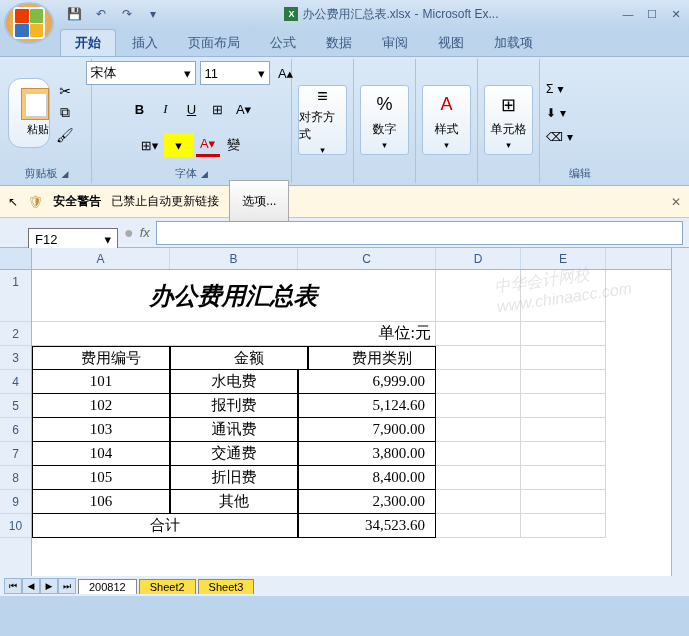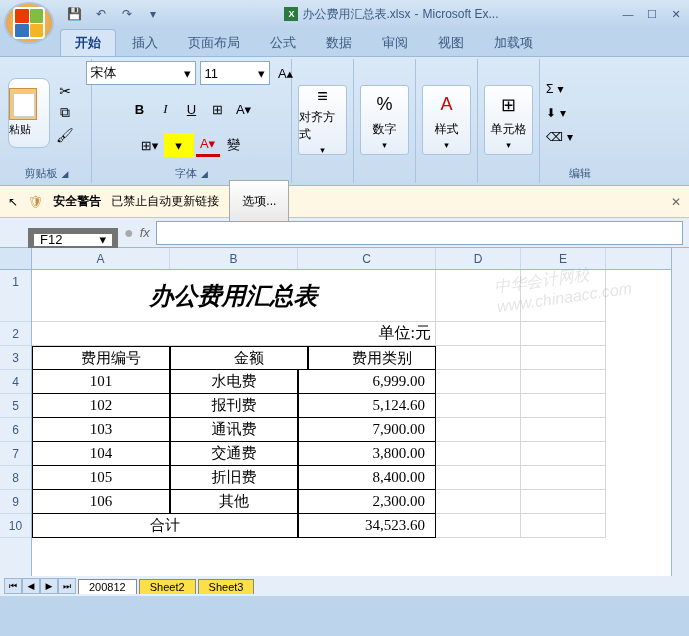--- a/index.html
+++ b/index.html
@@ -17,21 +17,21 @@
     .wincontrols span { width: 18px; height: 18px; display: flex; align-items: center; justify-content: center; font-size: 11px; color: #3b5a82; cursor: pointer; }
     
     .tabs { height: 28px; display: flex; padding-left: 60px; align-items: flex-end; gap: 2px; }
     .tab { padding: 4px 14px; font-size: 13px; color: #3b5a82; border-radius: 4px 4px 0 0; cursor: pointer; }
     .tab.active { background: #d6e5f5; border: 1px solid #9cb8d6; border-bottom: none; color: #15428b; font-weight: bold; }
     
     .ribbon { height: 130px; background: linear-gradient(#dae9f7, #c7dbef); border-top: 1px solid #9cb8d6; border-bottom: 1px solid #9cb8d6; display: flex; padding: 2px; }
     .group { border-right: 1px solid #a9c4e0; padding: 2px 6px; display: flex; flex-direction: column; justify-content: space-between; }
     .group-label { font-size: 11px; color: #3b5a82; text-align: center; padding-top: 2px; display: flex; align-items: center; justify-content: center; gap: 4px; }
     .group-content { flex: 1; display: flex; align-items: center; gap: 4px; }
-    .clipboard-paste { width: 42px; height: 70px; background: linear-gradient(#fefefe, #e6eff9); border: 1px solid #a9c4e0; border-radius: 8px; display: flex; flex-direction: column; align-items: flex-start; justify-content: center; gap: 2px; font-size: 11px; }
+    .clipboard-paste { width: 42px; height: 70px; background: linear-gradient(#fefefe, #e6eff9); border: 1px solid #a9c4e0; border-radius: 13px; display: flex; flex-direction: column; align-items: flex-end; justify-content: center; gap: 2px; font-size: 11px; }
     .paste-icon { width: 28px; height: 32px; background: #f5c978; border: 1px solid #c89040; position: relative; }
     .paste-icon::after { content: ''; position: absolute; top: 4px; left: 3px; width: 20px; height: 22px; background: #fff; border: 1px solid #ccc; }
     .clip-side { display: flex; flex-direction: column; gap: 2px; }
     .clip-side span { width: 22px; height: 20px; display: flex; align-items: center; justify-content: center; font-size: 14px; }
     
     .font-group { flex-direction: column; gap: 12px; }
     .font-row { display: flex; gap: 4px; align-items: center; }
     .combo { height: 24px; background: #fff; border: 1px solid #8aa8c8; font-size: 13px; padding: 0 4px; display: flex; align-items: center; justify-content: space-between; }
     .combo-font { width: 110px; }
     .combo-size { width: 70px; }
@@ -46,21 +46,21 @@
     
     .edit-group-content { display: flex; flex-direction: column; gap: 2px; font-size: 12px; }
     .edit-row { display: flex; align-items: center; gap: 4px; height: 22px; }
     
     .security-bar { height: 32px; background: #fdf7e4; border-bottom: 1px solid #d6c89a; display: flex; align-items: center; padding: 0 8px; font-size: 12px; gap: 10px; }
     .security-bar .shield { color: #c89040; }
     .opt-btn { padding: 12px 12px; background: linear-gradient(#fefefe, #e8e8e8); border: 1px solid #aaa; font-size: 12px; cursor: pointer; }
     .sec-close { margin-left: auto; color: #666; cursor: pointer; }
     
     .formula-bar { height: 30px; background: #e6eff9; display: flex; align-items: center; border-bottom: 1px solid #9cb8d6; }
-    .namebox { width: 90px; height: 24px; background: #fff; border: 6px solid #737373; margin-left: 28px; font-size: 13px; padding: 0 6px; display: flex; align-items: center; justify-content: space-between; margin-top: 14px; }
+    .namebox { width: 90px; height: 24px; background: #fff; border: 1px solid #737373; margin-left: 28px; font-size: 13px; padding: 0 6px; display: flex; align-items: center; justify-content: space-between; margin-top: 14px; }
     .fx-area { flex: 1; display: flex; align-items: center; padding: 0 6px; gap: 6px; }
     .fx-label { font-style: italic; font-size: 13px; color: #666; }
     .fx-input { flex: 1; height: 24px; background: #fff; border: 1px solid #8aa8c8; }
     
     .sheet-area { display: flex; height: 328px; background: #fff; }
     .row-headers { width: 32px; background: #e6eff9; border-right: 1px solid #9cb8d6; }
     .rh { height: 24px; border-bottom: 1px solid #c7dbef; font-size: 12px; text-align: center; line-height: 24px; color: #3b5a82; }
     .rh.first { height: 22px; background: #d6e5f5; border-bottom: 1px solid #9cb8d6; }
     .rh.tall { height: 52px; }
     

